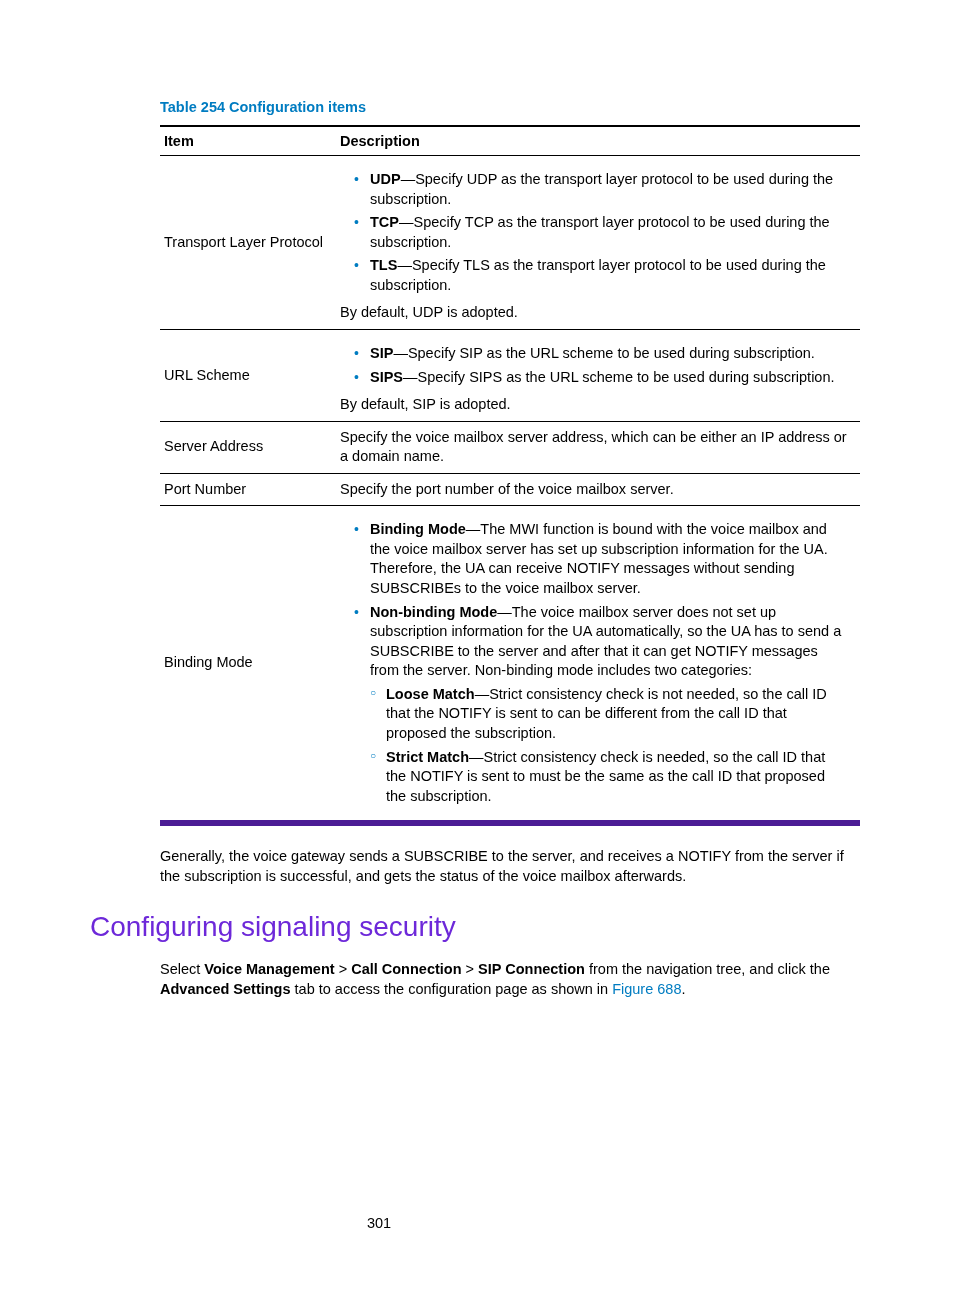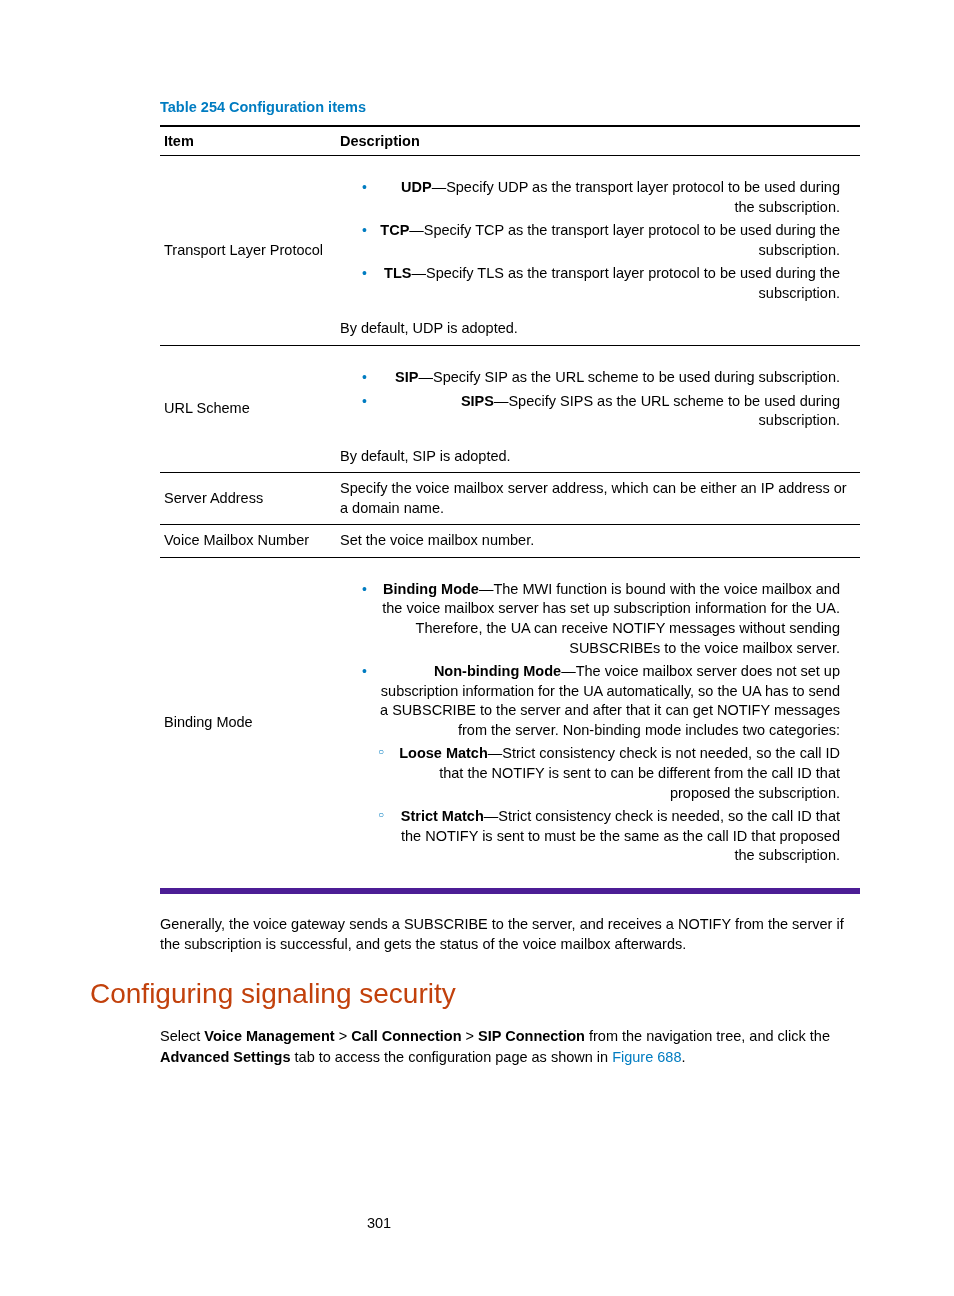--- a/index.html
+++ b/index.html
@@ -44,24 +44,23 @@
     padding: 6px 4px;
     border-bottom: 1px solid #000;
     font-size: 14.5px;
     line-height: 1.35;
   }
   table.config tbody tr:last-child td {
     border-bottom: 6px solid #4c1d95;
   }
   table.config col.item-col { width: 176px; }
   ul.desc {
-    margin: 16px;
+    margin: 8px;
     padding: 0 0 0 22px;
     list-style: none;
-    text-align: right;
   }
   ul.desc > li {
     position: relative;
     padding-left: 0;
     margin-bottom: 4px;
   }
   ul.desc > li::before {
     content: "•";
     color: #007cc1;
     position: absolute;
@@ -93,21 +92,21 @@
   .body-text {
     margin-left: 70px;
     width: 700px;
     line-height: 1.4;
     font-size: 14.5px;
     margin-bottom: 24px;
   }
   h2.section {
     font-family: Arial, Helvetica, sans-serif;
     font-weight: normal;
-    color: #c2410c;
+    color: #6d28d9;
     font-size: 28px;
     margin: 0 0 16px 0;
   }
   .link { color: #007cc1; }
   .bold { font-weight: bold; }
   .page-number {
     position: absolute;
     bottom: 65px;
     left: 0;
     width: 758px;
@@ -153,22 +152,22 @@
             <li><span class="bold">SIPS</span><span>—Specify SIPS as the URL scheme to be used during subscription.</span></li>
           </ul>
           <div class="desc-default">By default, SIP is adopted.</div>
         </td>
       </tr>
       <tr>
         <td>Server Address</td>
         <td>Specify the voice mailbox server address, which can be either an IP address or a domain name.</td>
       </tr>
       <tr>
-        <td>Voice Mailbox Number</td>
-        <td>Set the voice mailbox number.</td>
+        <td>Port Number</td>
+        <td>Specify the port number of the voice mailbox server.</td>
       </tr>
       <tr>
         <td>Binding Mode</td>
         <td>
           <ul class="desc">
             <li><span class="bold">Binding Mode</span><span>—The MWI function is bound with the voice mailbox and the voice mailbox server has set up subscription information for the UA. Therefore, the UA can receive NOTIFY messages without sending SUBSCRIBEs to the voice mailbox server.</span></li>
             <li><span class="bold">Non-binding Mode</span><span>—The voice mailbox server does not set up subscription information for the UA automatically, so the UA has to send a SUBSCRIBE to the server and after that it can get NOTIFY messages from the server. Non-binding mode includes two categories:</span>
               <ul class="sub">
                 <li><span class="bold">Loose Match</span><span>—Strict consistency check is not needed, so the call ID that the NOTIFY is sent to can be different from the call ID that proposed the subscription.</span></li>
                 <li><span class="bold">Strict Match</span><span>—Strict consistency check is needed, so the call ID that the NOTIFY is sent to must be the same as the call ID that proposed the subscription.</span></li>

